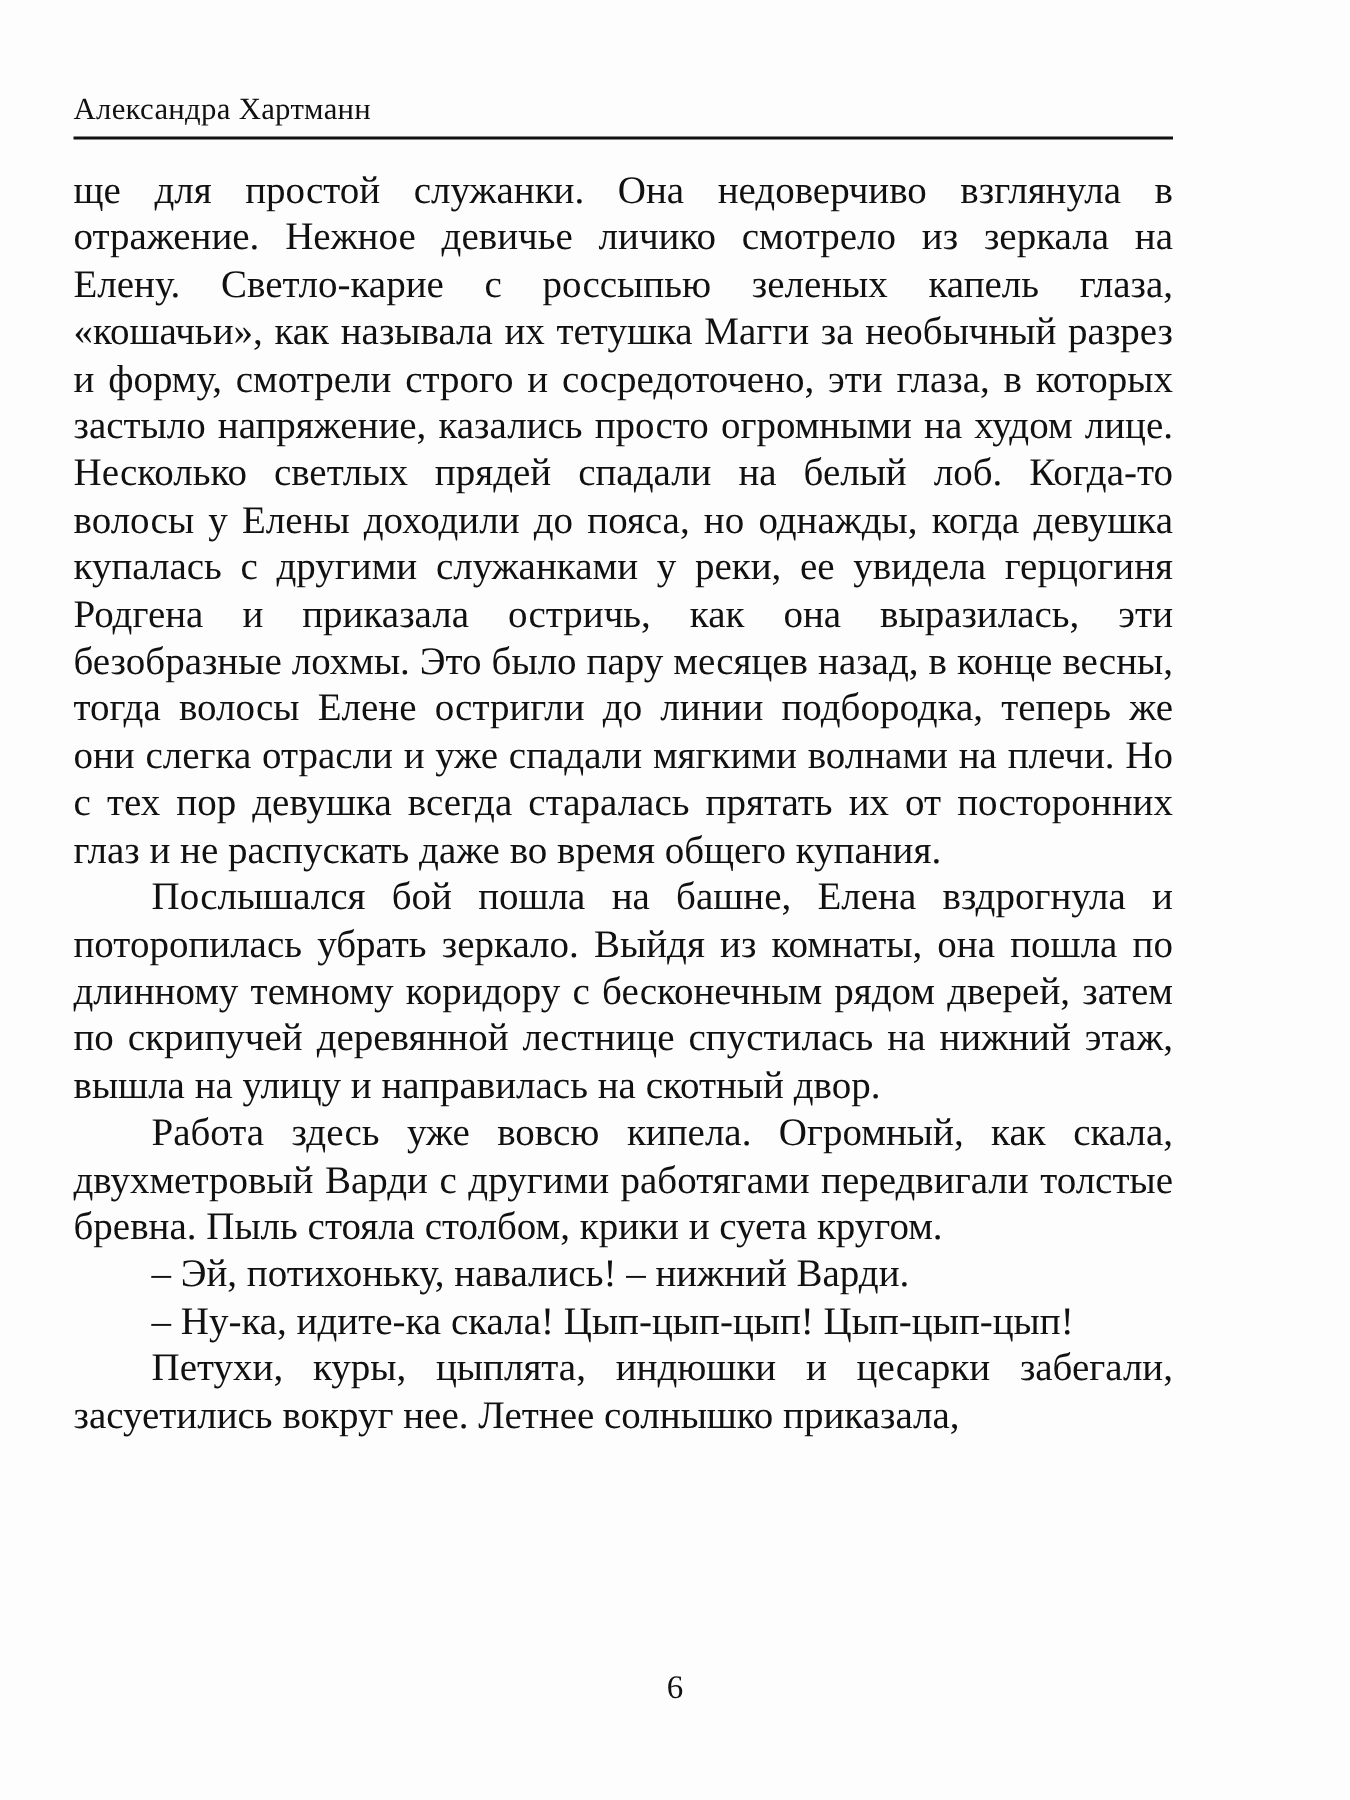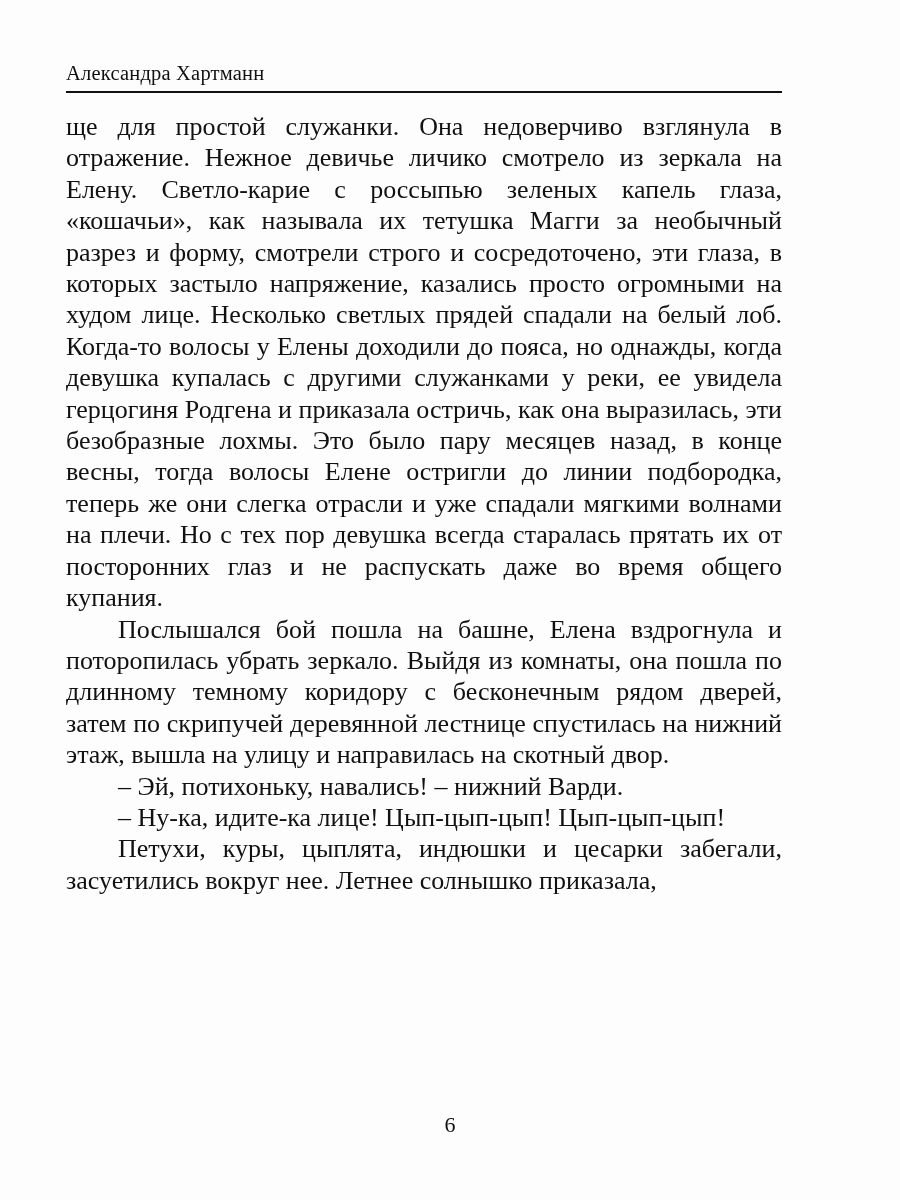--- a/index.html
+++ b/index.html
@@ -11,21 +11,21 @@
     height: 1200px;
     background: #ffffff;
     font-family: "Liberation Serif", serif;
     color: #0d0d0d;
   }
   .page {
     position: relative;
     width: 900px;
     height: 1200px;
     box-sizing: border-box;
-    padding: 62px 118px 0 66px;
+    padding: 62px 118px 0 49px;
     background: #fdfdfd;
   }
   .running-head {
     font-family: "Liberation Serif", serif;
     font-size: 20.5px;
     letter-spacing: 0.2px;
     color: #111111;
     padding-bottom: 6px;
   }
   .head-rule {
@@ -63,20 +63,21 @@
 
 <div class="page">
 
   <div class="running-head">Александра Хартманн</div>
 
   <hr class="head-rule">
 
   <div class="body-text">
     <p class="flush">ще для простой служанки. Она недоверчиво взглянула в отражение. Нежное девичье личико смотрело из зеркала на Елену. Светло-карие с россыпью зеленых капель глаза, «кошачьи», как называла их тетушка Магги за необычный разрез и форму, смотрели строго и сосредоточено, эти глаза, в которых застыло напряжение, казались просто огромными на худом лице. Несколько светлых прядей спадали на белый лоб. Когда-то волосы у Елены доходили до пояса, но однажды, когда девушка купалась с другими служанками у реки, ее увидела герцогиня Родгена и приказала остричь, как она выразилась, эти безобразные лохмы. Это было пару месяцев назад, в конце весны, тогда волосы Елене остригли до линии подбородка, теперь же они слегка отрасли и уже спадали мягкими волнами на плечи. Но с тех пор девушка всегда старалась прятать их от посторонних глаз и не распускать даже во время общего купания.</p>
     <p class="indent">Послышался бой пошла на башне, Елена вздрогнула и поторопилась убрать зеркало. Выйдя из комнаты, она пошла по длинному темному коридору с бесконечным рядом дверей, затем по скрипучей деревянной лестнице спустилась на нижний этаж, вышла на улицу и направилась на скотный двор.</p>
+    <p class="indent">Работа здесь уже вовсю кипела. Огромный, как скала, двухметровый Варди с другими работягами передвигали толстые бревна. Пыль стояла столбом, крики и суета кругом.</p>
     <p class="indent">– Эй, потихоньку, навались! – нижний Варди.</p>
-    <p class="indent">– Ну-ка, идите-ка лице! Цып-цып-цып! Цып-цып-цып!</p>
+    <p class="indent">– Ну-ка, идите-ка скала! Цып-цып-цып! Цып-цып-цып!</p>
     <p class="indent">Петухи, куры, цыплята, индюшки и цесарки забегали, засуетились вокруг нее. Летнее солнышко приказала,</p>
   </div>
 
   <div class="folio">6</div>
 
 </div>
 
 </body></html>

